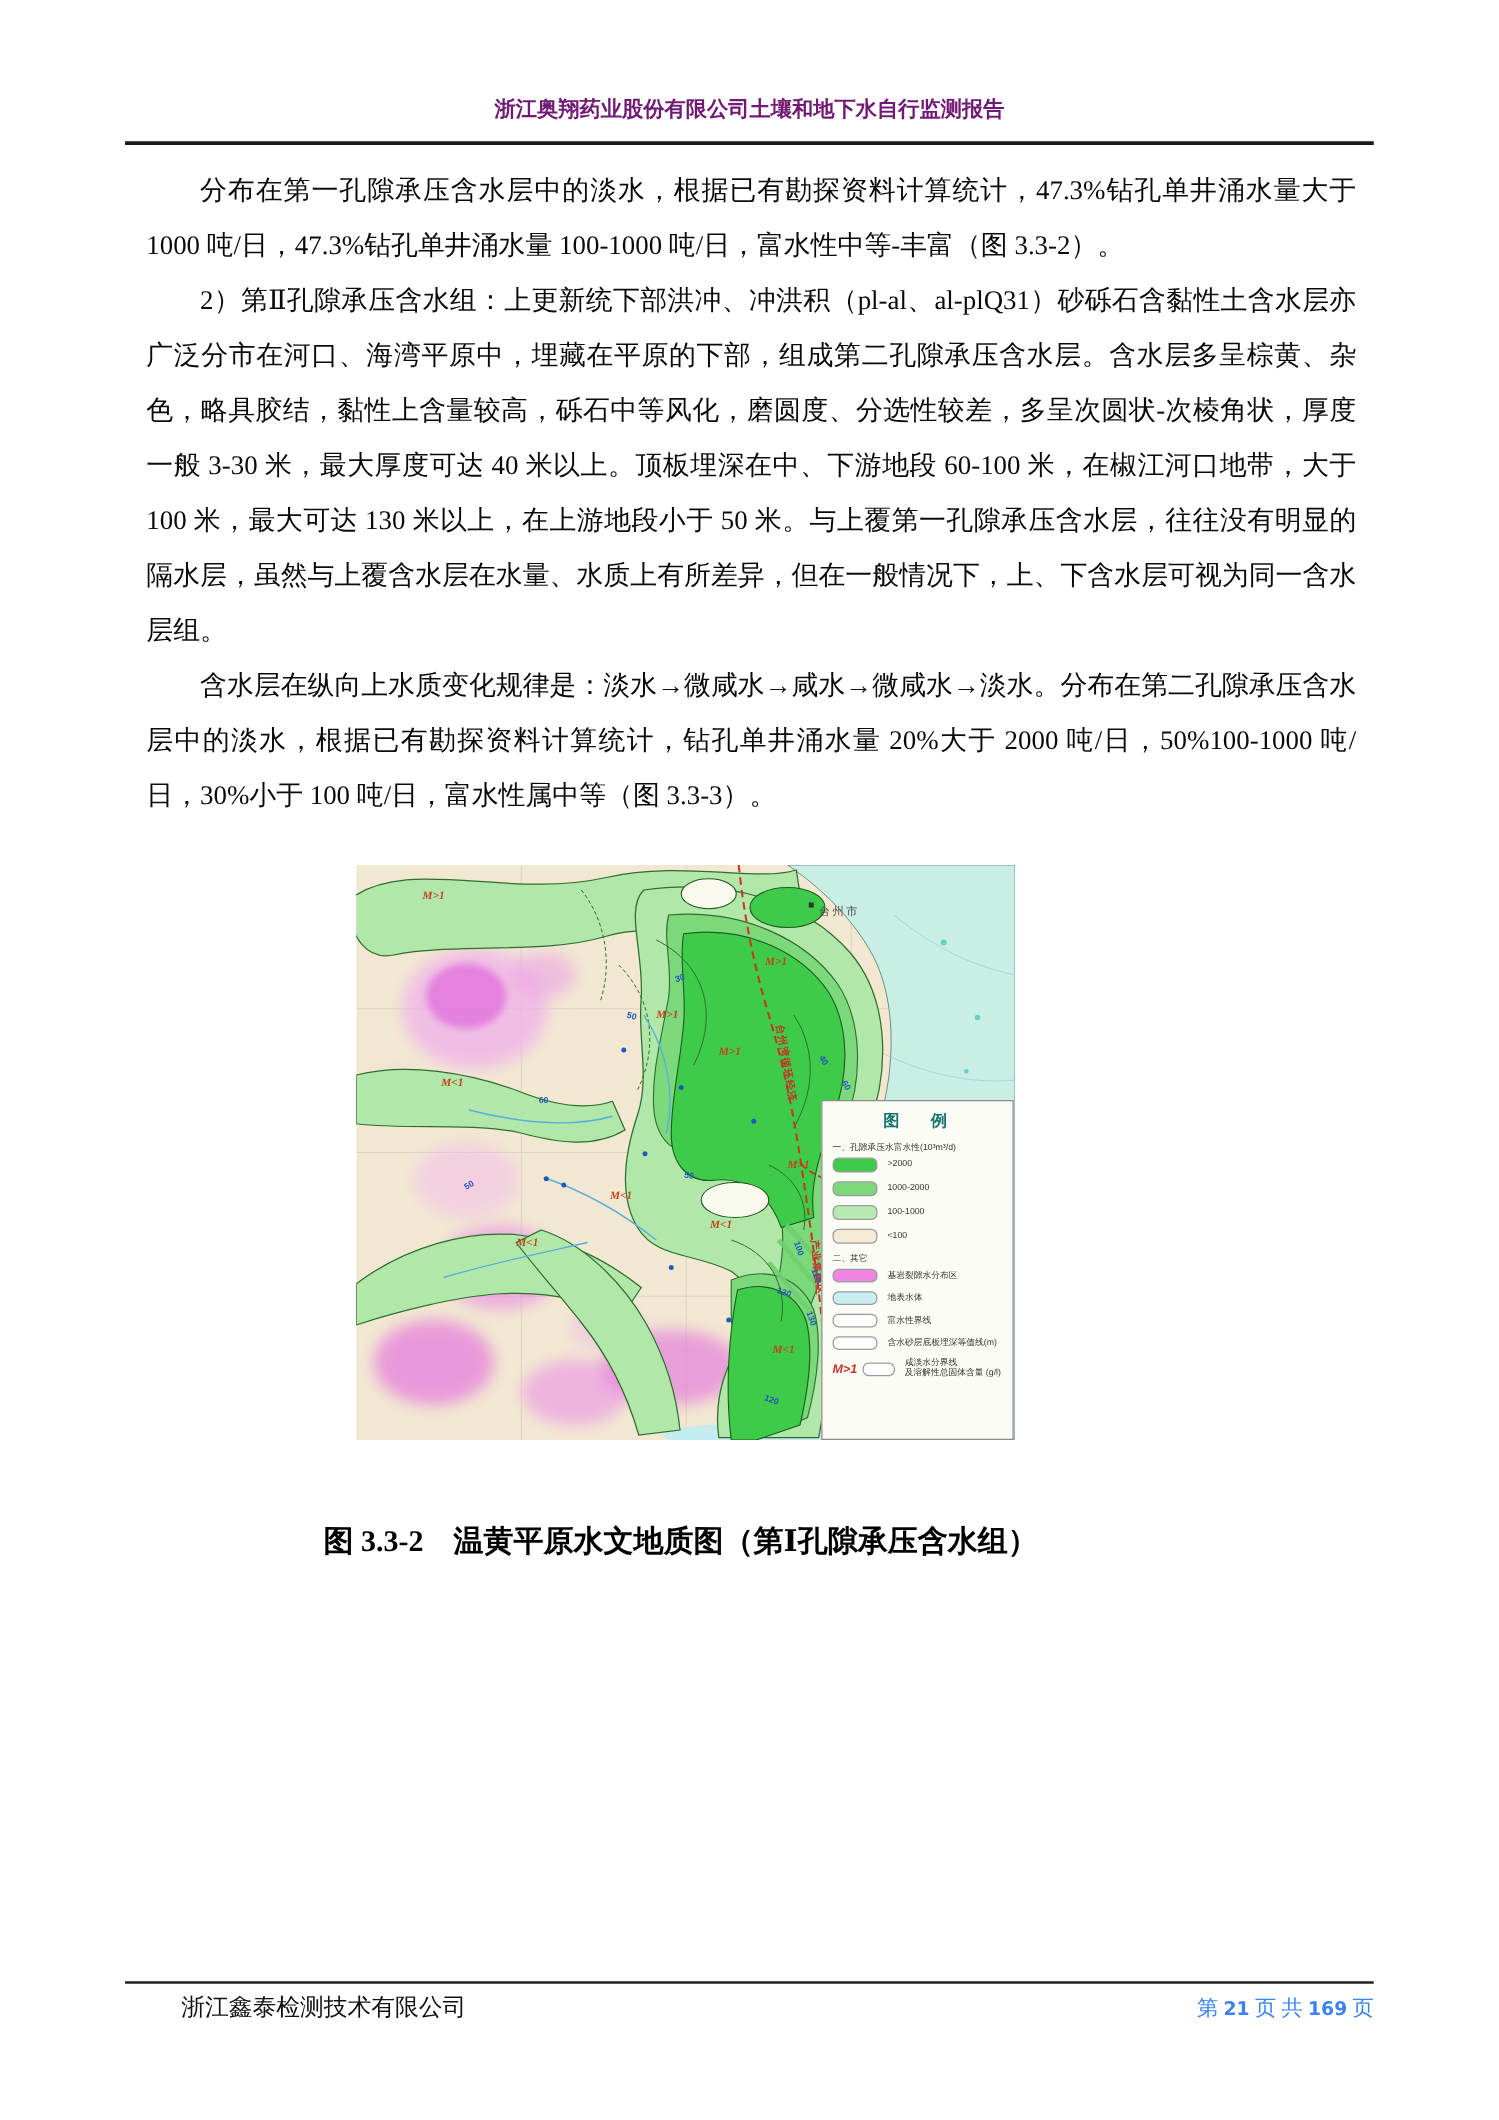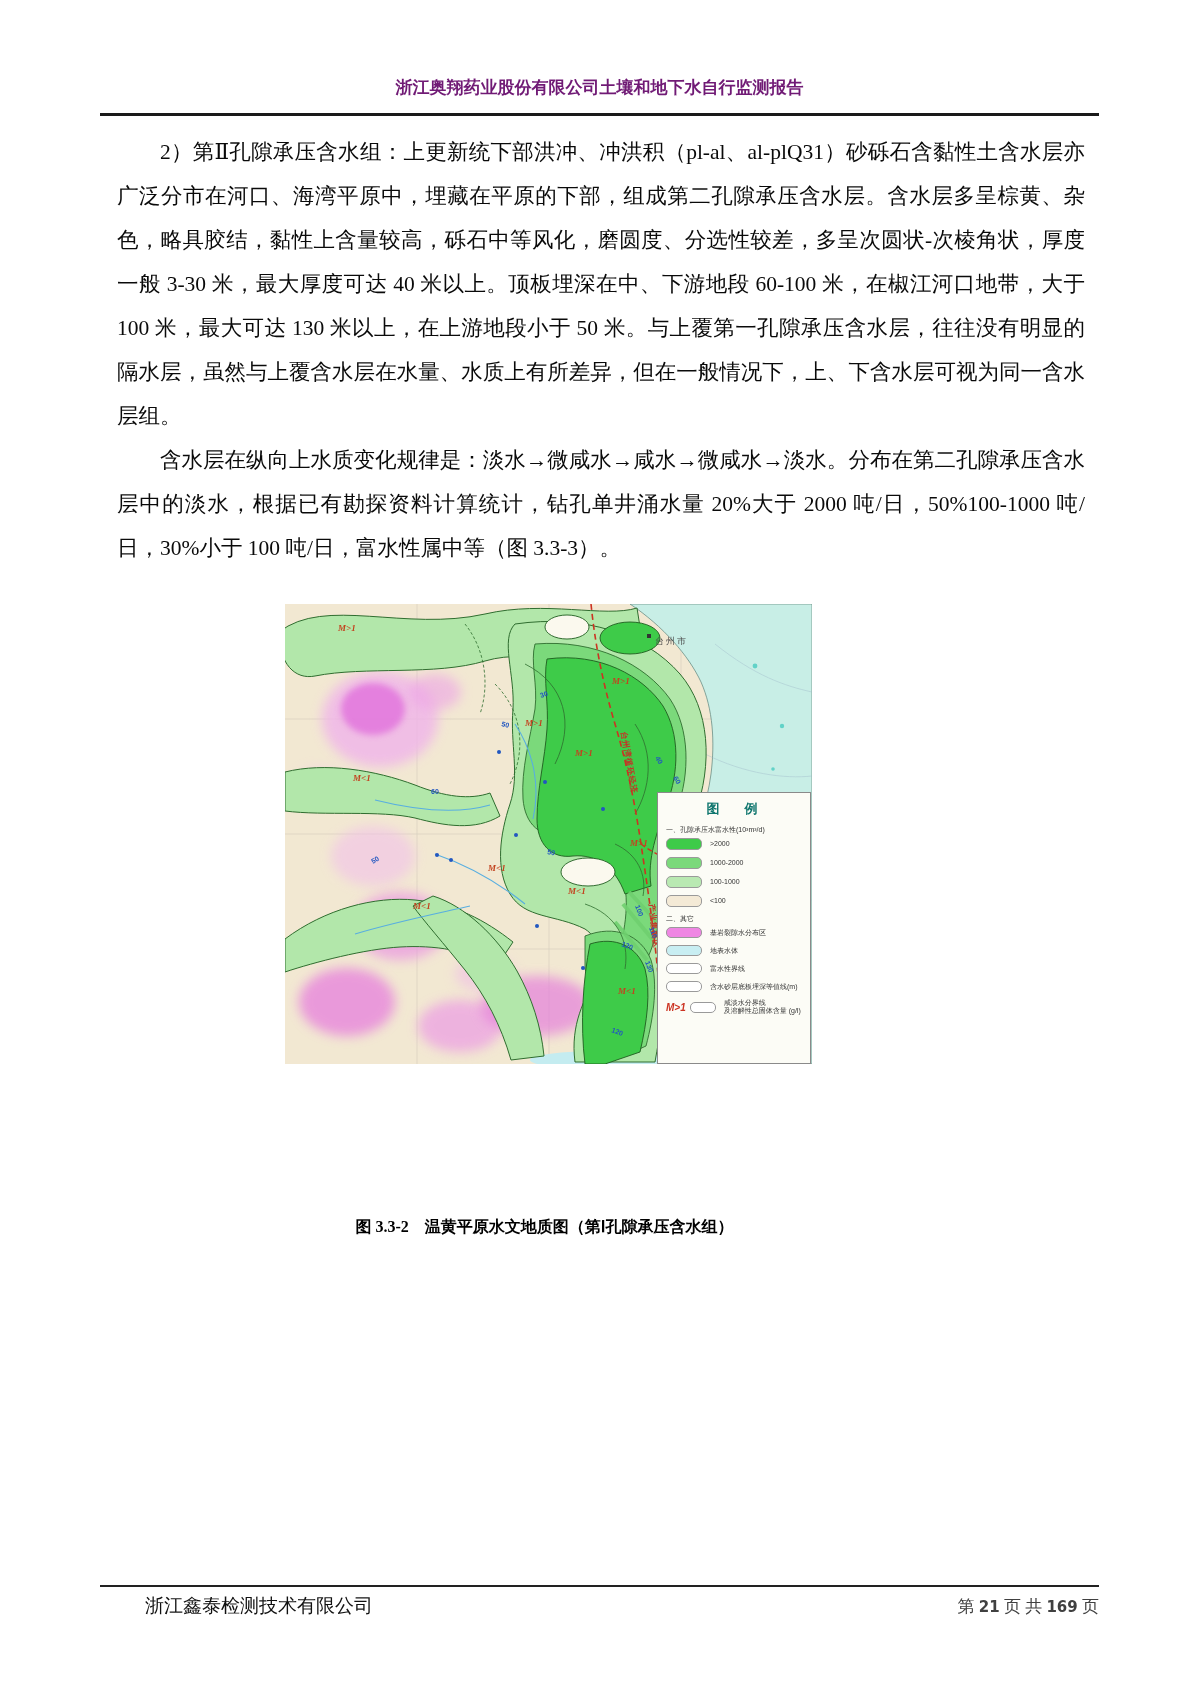--- a/index.html
+++ b/index.html
@@ -44,41 +44,42 @@
   .sw-g4 { background:#f4ead6; }
   .sw-mag { background:#ef86e3; }
   .sw-cyan { background:#c8eef2; }
   .sw-white { background:#ffffff; }
   .salt-prefix { font-size:10px; font-weight:bold; font-style:italic; color:#cc3322; margin-right:4px; flex:none;}
   .caption {
     position:absolute; top:1217px; left:0; width:1199px; text-align:center;
   }
   .caption span {
     display:inline-block; transform:translateX(-55px);
-    font-size:16px; font-weight:bold; white-space:nowrap; color:#000;font-family:Liberation Serif, serif;
+    font-size:24px; font-weight:bold; white-space:nowrap; color:#000;
   }
   .footer {
     position:absolute; top:1585px; left:100px; right:100px;
     border-top:2px solid #222; padding-top:6px;
     display:flex; justify-content:space-between; align-items:baseline;
   }
   .footer-left { font-size:19px; color:#111;margin-left:45px; }
-  .footer-right { font-size:17px; color:#404040;margin-left:31px; }
+  .footer-right { font-size:17px; color:#3b82f6;margin-left:31px; }
   .page-num { font-family:"DejaVu Sans","Liberation Sans",sans-serif; font-size:15px; font-weight:bold; }
   .mlabel { font:italic bold 9px "Liberation Serif",serif; fill:#c3431f; }
   .clabel { font:bold 7px "Liberation Sans",sans-serif; fill:#2257c0; }
   .zlabel { font:bold 8px "Liberation Sans",sans-serif; fill:#c43326; letter-spacing:1px;}
   .citylabel { font:9px "Liberation Sans",sans-serif; fill:#4a4a4a; letter-spacing:2px;}
 </style>
 </head>
 <body>
 
 <div class="header">浙江奥翔药业股份有限公司土壤和地下水自行监测报告</div>
 
 <div class="content">
+  <p>分布在第一孔隙承压含水层中的淡水，根据已有勘探资料计算统计，47.3%钻孔单井涌水量大于 1000 吨/日，47.3%钻孔单井涌水量 100-1000 吨/日，富水性中等-丰富（图 3.3-2）。</p>
   <p>2）第Ⅱ孔隙承压含水组：上更新统下部洪冲、冲洪积（pl-al、al-plQ31）砂砾石含黏性土含水层亦广泛分市在河口、海湾平原中，埋藏在平原的下部，组成第二孔隙承压含水层。含水层多呈棕黄、杂色，略具胶结，黏性上含量较高，砾石中等风化，磨圆度、分选性较差，多呈次圆状-次棱角状，厚度一般 3-30 米，最大厚度可达 40 米以上。顶板埋深在中、下游地段 60-100 米，在椒江河口地带，大于 100 米，最大可达 130 米以上，在上游地段小于 50 米。与上覆第一孔隙承压含水层，往往没有明显的隔水层，虽然与上覆含水层在水量、水质上有所差异，但在一般情况下，上、下含水层可视为同一含水层组。</p>
   <p>含水层在纵向上水质变化规律是：淡水→微咸水→咸水→微咸水→淡水。分布在第二孔隙承压含水层中的淡水，根据已有勘探资料计算统计，钻孔单井涌水量 20%大于 2000 吨/日，50%100-1000 吨/日，30%小于 100 吨/日，富水性属中等（图 3.3-3）。</p>
 
   <div class="figure-wrap">
     <svg class="map-svg" width="527" height="460" viewBox="0 0 527 460">
       <defs>
         <filter id="blur1" x="-40%" y="-40%" width="180%" height="180%">
             <feGaussianBlur stdDeviation="6"></feGaussianBlur>
           </filter>
         <filter id="blur2" x="-40%" y="-40%" width="180%" height="180%">

